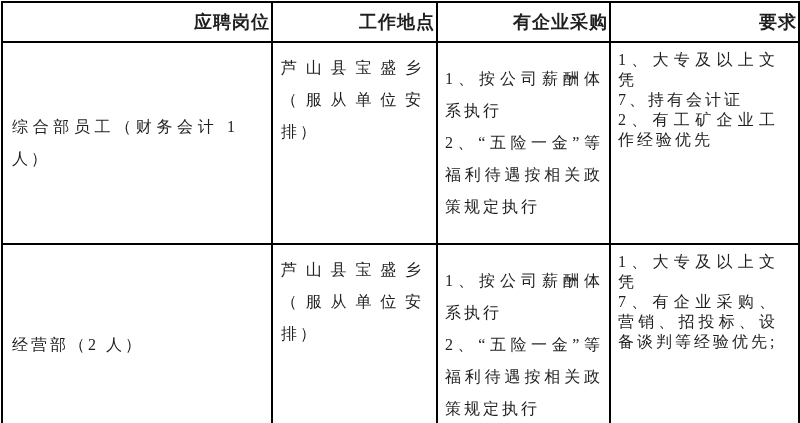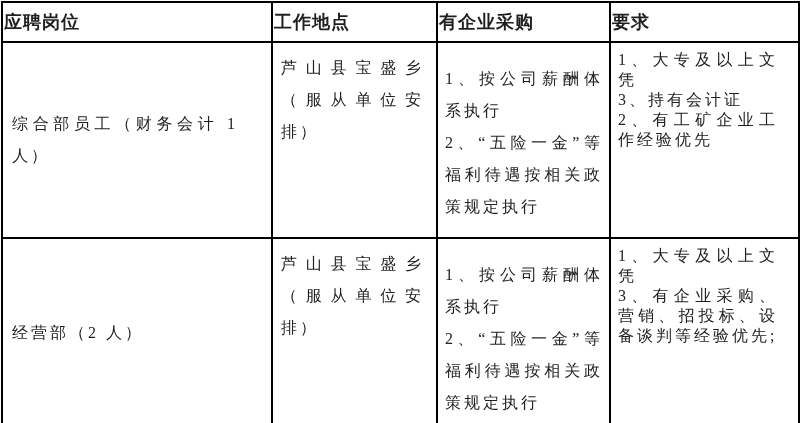--- a/index.html
+++ b/index.html
@@ -29,41 +29,41 @@
     border: 2px solid #000000;
     box-sizing: border-box;
     overflow: hidden;
   }
   thead th {
     height: 40px;
     font-family: "Liberation Sans", "DejaVu Sans", sans-serif;
     font-weight: bold;
     font-size: 18px;
     letter-spacing: 1px;
-    text-align: left;
+    text-align: right;
     vertical-align: middle;
   }
   td {
     font-size: 16px;
     letter-spacing: 3px;
     line-height: 32px;
     vertical-align: top;
     text-align: justify;
   }
   td p { margin: 0; }
   .cell-position {
     vertical-align: middle;
     text-align: justify;
     padding: 4px 33px 4px 9px;
   }
   .cell-location {
     padding: 9px 12px 4px 8px;
   }
   .cell-salary {
-    padding: 20px 6px 8px 7px;
+    padding: 20px 6px 20px 7px;
     margin-left: 48px;
   }
   .cell-req {
     line-height: 20px;
     padding: 7px 20px 4px 7px;
   }
   tr.row-1 { height: 196px; }
   tr.row-2 { height: 181px; }
 </style>
 </head>
@@ -87,30 +87,30 @@
   <tbody>
     <tr class="row-1">
       <td class="cell-position">综合部员工（财务会计 1 人）</td>
       <td class="cell-location">芦山县宝盛乡（服从单位安排）</td>
       <td class="cell-salary">
         <p>1、按公司薪酬体系执行</p>
         <p>2、“五险一金”等福利待遇按相关政策规定执行</p>
       </td>
       <td class="cell-req">
         <p>1、大专及以上文凭</p>
-        <p>3、持有会计证</p>
+        <p>7、持有会计证</p>
         <p>2、有工矿企业工作经验优先</p>
       </td>
     </tr>
     <tr class="row-2">
       <td class="cell-position">经营部（2 人）</td>
       <td class="cell-location">芦山县宝盛乡（服从单位安排）</td>
       <td class="cell-salary">
         <p>1、按公司薪酬体系执行</p>
         <p>2、“五险一金”等福利待遇按相关政策规定执行</p>
       </td>
       <td class="cell-req">
         <p>1、大专及以上文凭</p>
-        <p>3、有企业采购、营销、招投标、设备谈判等经验优先;</p>
+        <p>7、有企业采购、营销、招投标、设备谈判等经验优先;</p>
       </td>
     </tr>
   </tbody>
 </table>
 
 </body></html>

